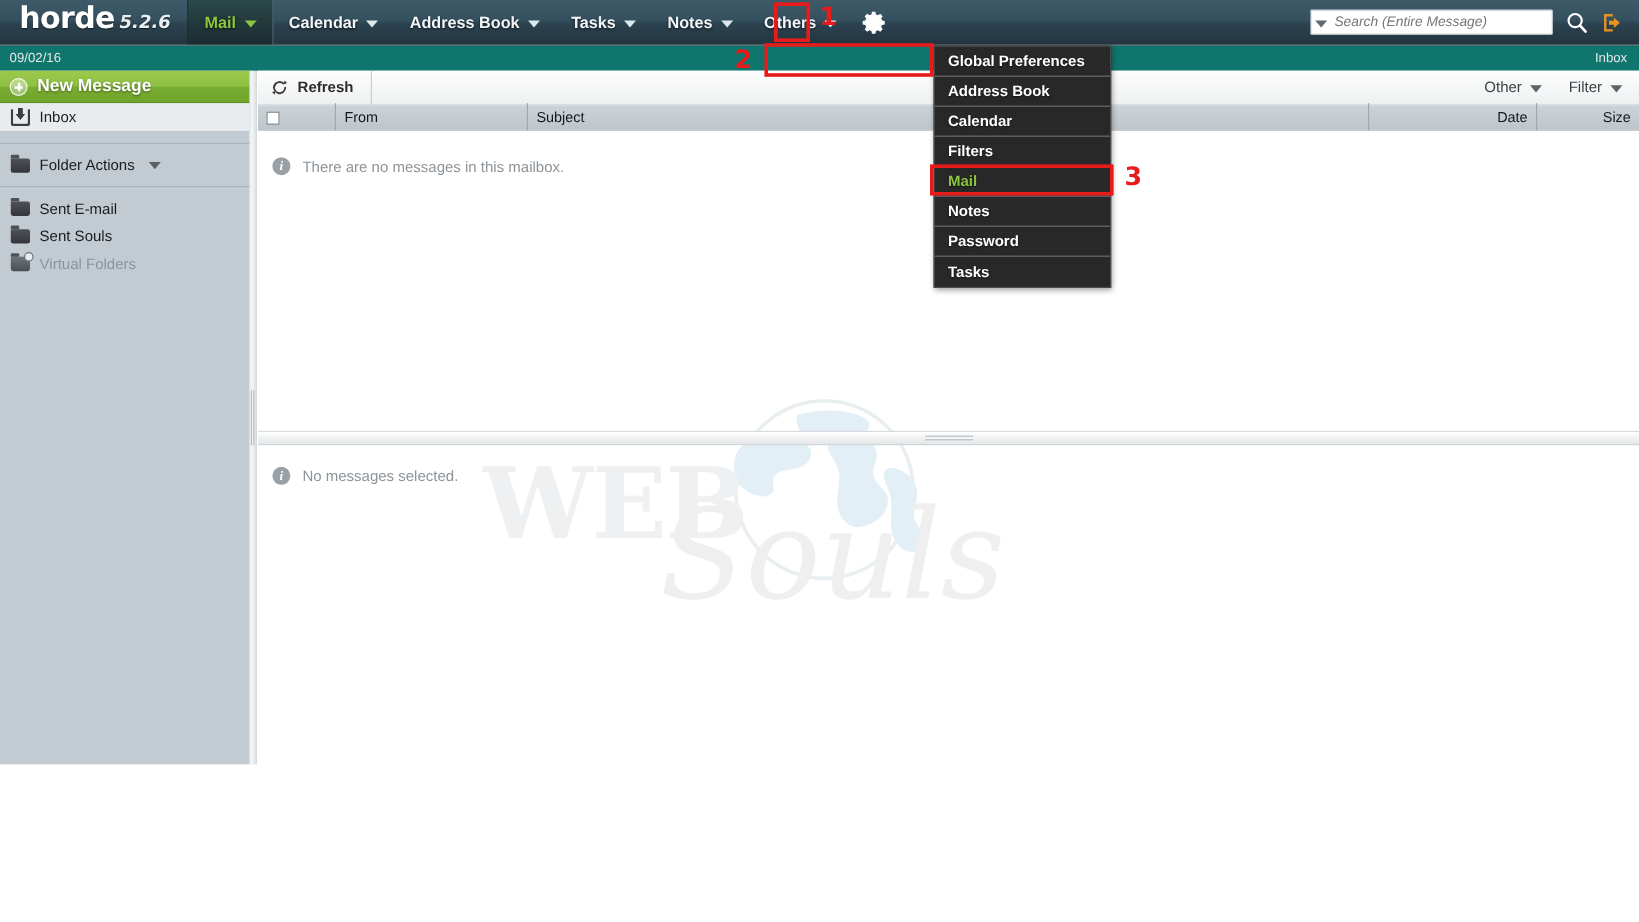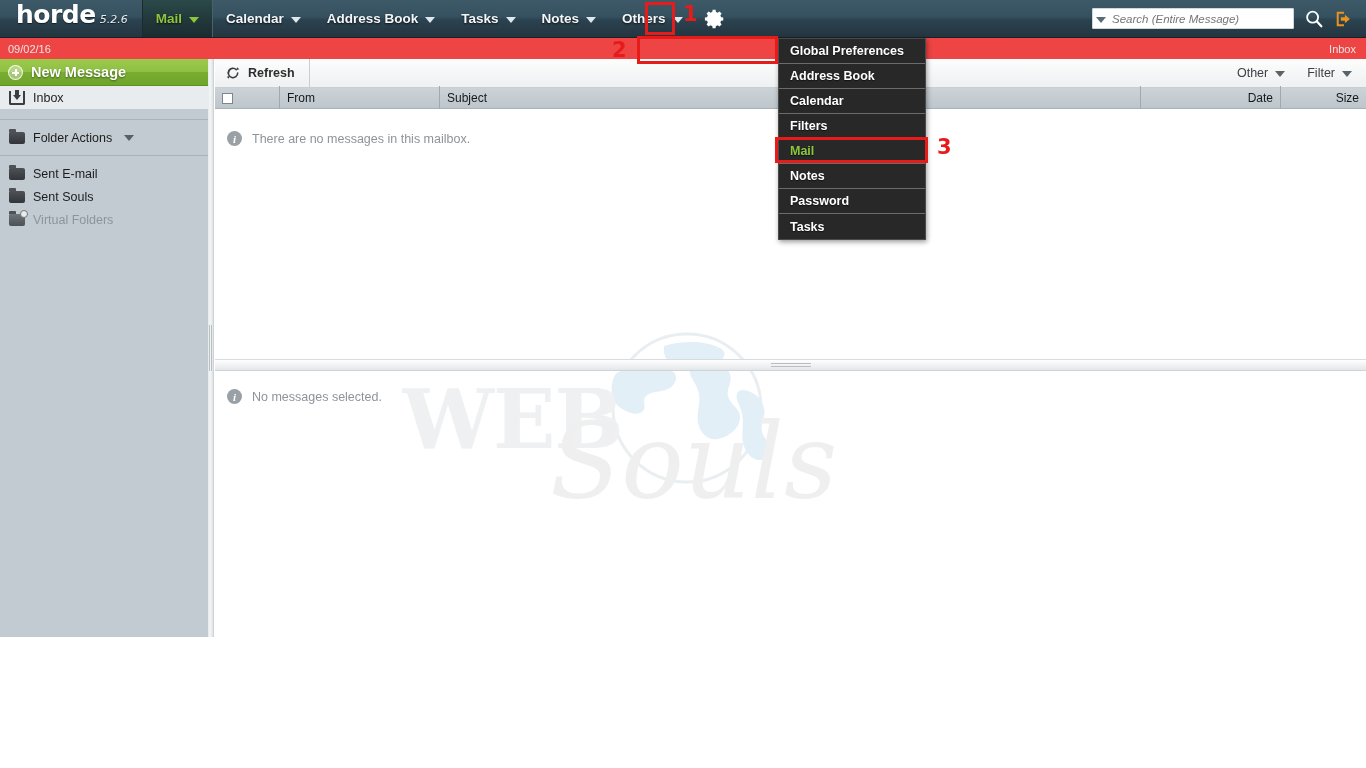--- a/index.html
+++ b/index.html
@@ -19,21 +19,21 @@
     border-bottom: 1px solid #16222a;
     display: flex; align-items: stretch;
   }
   .logo {
     display: flex; align-items: baseline; padding: 0 14px 0 16px;
     color: #fff; font-size: 25px; font-weight: bold; letter-spacing: -0.5px;
     text-shadow: 0 1px 1px rgba(0,0,0,.55);
     font-family: "DejaVu Sans", sans-serif;
   }
   .logo .ver {
-    font-size: 11px; font-weight: normal; font-style: italic;
+    font-size: 15px; font-weight: bold; font-style: italic;
     margin-left: 4px; color: #e8eef1; letter-spacing: 0;
     text-shadow: 0 1px 1px rgba(0,0,0,.6);
   }
   .navitem {
     display: flex; align-items: center; gap: 7px;
     padding: 0 13px; color: #f2f6f8; font-size: 13.5px; font-weight: bold;
     text-shadow: 0 1px 2px rgba(0,0,0,.75);
     cursor: pointer; white-space: nowrap;
   }
   .navitem.active {
@@ -66,21 +66,21 @@
     border: 0; outline: 0; flex: 1; font-size: 11.5px; font-style: italic;
     color: #8b949a; font-family: "Liberation Sans", sans-serif;
     background: transparent; margin-left: 6px; padding: 0;
   }
   .magnify { width: 22px; height: 22px; cursor: pointer; }
   .logout { width: 20px; height: 22px; cursor: pointer; }
 
   
   .subbar {
     position: absolute; left: 0; top: 38px; width: 1366px; height: 21px;
-    background: #ef4444; color: #e6e6e6; font-size: 11px;
+    background: #0f766e; color: #e6e6e6; font-size: 11px;
     display: flex; align-items: center; justify-content: space-between;
     padding: 0 10px 0 8px;
   }
 
   
   .sidebar {
     position: absolute; left: 0; top: 59px; width: 208px; height: 578px;
     background: #c2cbd1;
     font-size: 12.5px; color: #1d1d1d;
   }

